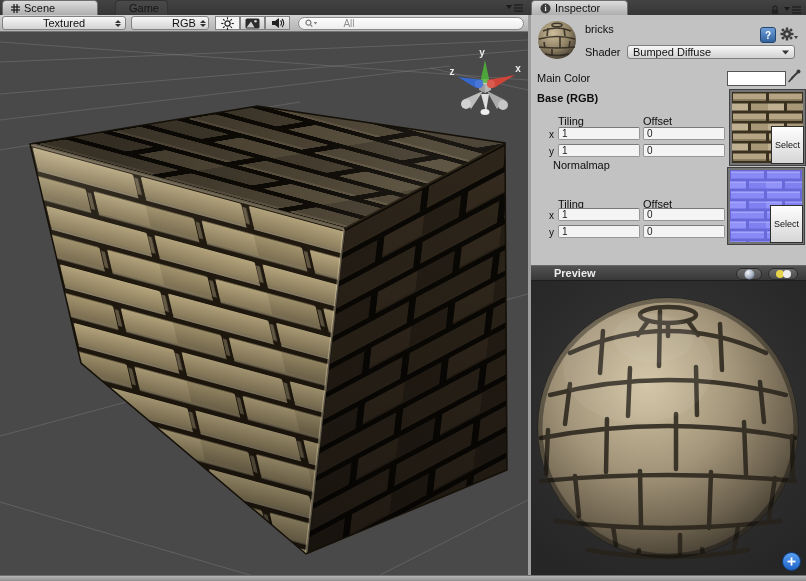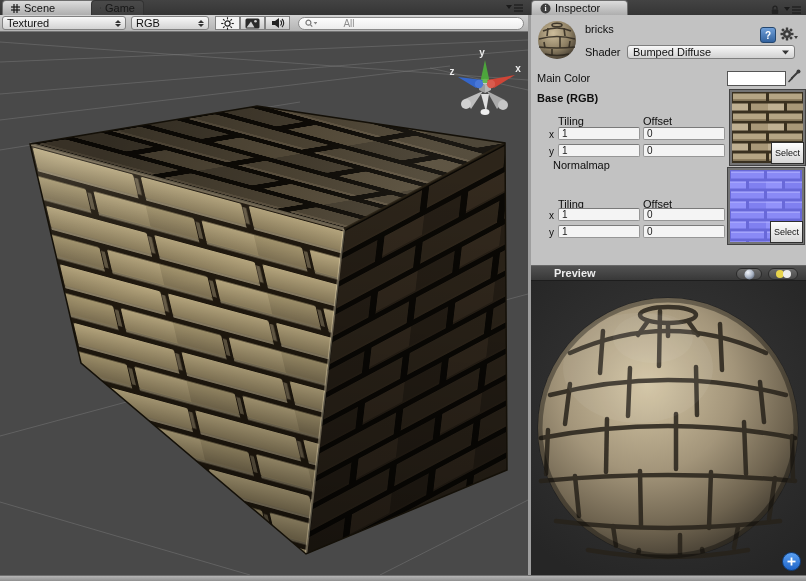--- a/index.html
+++ b/index.html
@@ -11,21 +11,21 @@
   .tab{height:15px;border-radius:4px 4px 0 0;display:flex;align-items:center;gap:4px;
        font-size:11px;padding:0 8px;box-sizing:border-box;}
   .tab.active{background:linear-gradient(#dcdcdc,#aeaeae);color:#111;border:1px solid #6d6d6d;border-bottom:none;}
   .tab.inactive{background:linear-gradient(#4a4a4a,#3e3e3e);color:#171717;border:1px solid #333;border-bottom:none;}
   
   .toolbar{left:0;top:15px;width:528px;height:17px;background:linear-gradient(#d2d2d2,#b4b4b4);
            border-bottom:1px solid #747474;box-sizing:border-box;}
   .popup{position:absolute;top:1px;height:14px;background:linear-gradient(#f8f8f8,#d3d3d3);
          border:1px solid #828282;border-radius:3px;font-size:11px;color:#111;
          display:flex;align-items:center;padding:0 4px;box-sizing:border-box;}
-  .popup .grow{flex:1;}
+  .popup .grow{flex:1;margin-left:36px;}
   .updown{display:inline-flex;flex-direction:column;gap:1px;margin-left:4px;}
   .updown i{width:0;height:0;border-left:3px solid transparent;border-right:3px solid transparent;display:block;}
   .updown i.u{border-bottom:3px solid #333;}
   .updown i.d{border-top:3px solid #333;}
   .tbtn{position:absolute;top:1px;height:14px;width:25px;background:linear-gradient(#f0f0f0,#c9c9c9);
         border:1px solid #828282;box-sizing:border-box;display:flex;align-items:center;justify-content:center;}
   .tbtn.pressed{background:#f4f4f4;}
   .searchpill{position:absolute;top:2px;height:13px;background:linear-gradient(#fdfdfd,#ededed);
               border:1px solid #8a8a8a;border-radius:8px;display:flex;align-items:center;padding:0 6px;box-sizing:border-box;gap:24px;}
   .searchpill input{border:none;outline:none;background:transparent;font-size:10px;color:#333;width:180px;
@@ -36,21 +36,21 @@
   .insp-body .lbl{position:absolute;font-size:11px;color:#0e0e0e;white-space:nowrap;text-align:center;}
   .matname{font-size:13px;color:#111;}
   .shader-popup{position:absolute;height:14px;background:linear-gradient(#f8f8f8,#d2d2d2);
         border:1px solid #7e7e7e;border-radius:3px;font-size:11px;color:#111;display:flex;align-items:center;
         padding:0 5px;box-sizing:border-box;}
   .field{position:absolute;height:13px;background:#f4f4f4;border:1px solid #969696;border-top-color:#7a7a7a;
          border-radius:2px;font-size:10px;color:#1a1a1a;box-sizing:border-box;padding:0 0 0 3px;outline:none;
          font-family:"Liberation Sans",sans-serif;}
   .thumb{position:absolute;border:2px solid #747474;outline:1px solid #424242;box-sizing:content-box;}
   .selectbtn{position:absolute;right:-1px;bottom:-1px;height:12px;font-size:9px;color:#111;
-             background:linear-gradient(#fefefe,#d6d6d6);border:1px solid #2e2e2e;padding:4px 3px;
+             background:linear-gradient(#fefefe,#d6d6d6);border:1px solid #2e2e2e;padding:12px 3px;
              display:flex;align-items:center;}
   .swatch{position:absolute;background:#fff;border:1px solid #555;box-shadow:inset 0 0 0 1px #fff;}
   
   .prev-header{left:531px;top:265px;width:275px;height:16px;background:linear-gradient(#525252,#383838);
                border-top:1px solid #686868;border-bottom:1px solid #1d1d1d;box-sizing:border-box;
                display:flex;align-items:center;}
   .prev-title{font-size:11px;font-weight:bold;color:#ececec;padding-left:23px;}
   .prev-btn{position:absolute;top:2px;height:12px;border-radius:6px;background:linear-gradient(#6b6b6b,#4a4a4a);
             border:1px solid #2a2a2a;display:flex;align-items:center;justify-content:center;box-sizing:border-box;}
   .prev-body{left:531px;top:281px;width:275px;height:294px;background:radial-gradient(circle at 50% 42%,#3a3a3a,#262626 88%);overflow:hidden;}
@@ -70,21 +70,21 @@
       <g stroke="#1a1a1a" stroke-width="1.2">
           <line x1="3" y1="0" x2="3" y2="9"></line>
           <line x1="6" y1="0" x2="6" y2="9"></line>
       <line x1="0" y1="3" x2="9" y2="3"></line>
           <line x1="0" y1="6" x2="9" y2="6"></line>
         </g>
     </svg>
     <span>Scene</span>
   </div>
 
-  <div class="abs tab inactive" style="left:91px;top:0;width:53px;">
+  <div class="abs tab inactive" style="left:115px;top:0;width:53px;">
     <svg width="10" height="10" viewBox="0 0 10 10">
       <path d="M9,2 A4.3,4.3 0 1 0 9,8.4 L4.6,5.2 Z" fill="#161616"></path>
     </svg>
     <span>Game</span>
   </div>
 
   <div class="abs menu-icon" style="left:506px;top:4px;">
     <svg width="18" height="8" viewBox="0 0 18 8">
       <polygon points="0,1 6,1 3,5" fill="#1b1b1b"></polygon>
       <g stroke="#1b1b1b" stroke-width="1.2">

